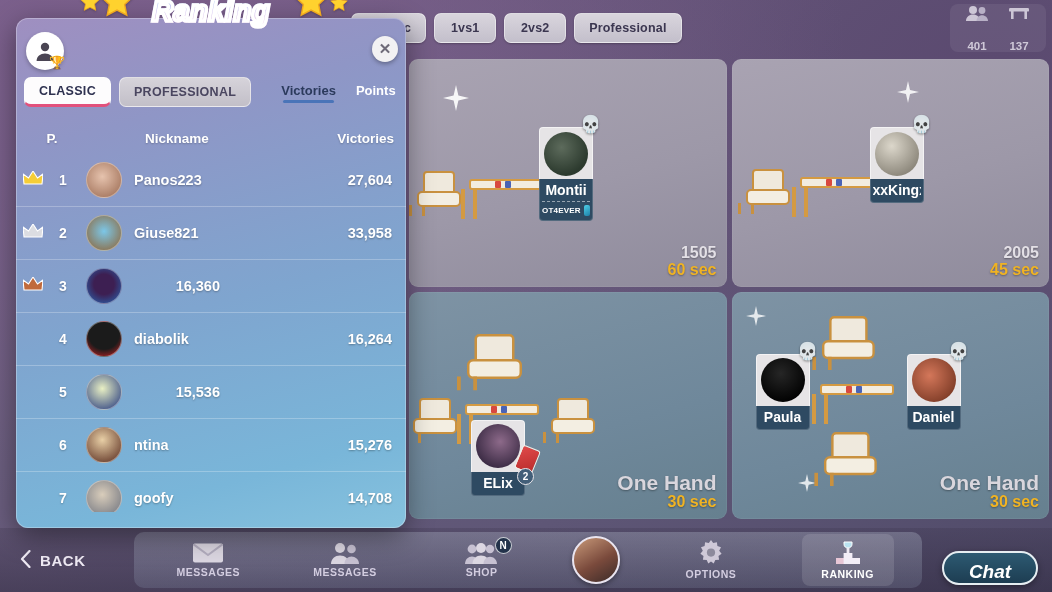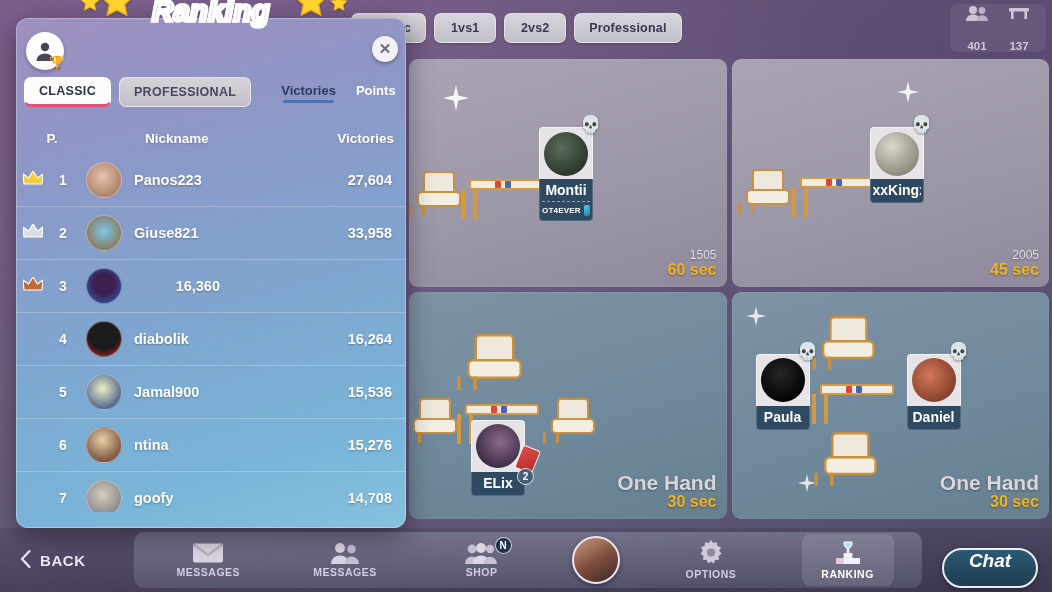--- a/index.html
+++ b/index.html
@@ -61,21 +61,21 @@
   }
   .tcard {
     position:relative; border-radius:9px; overflow:hidden;
     box-shadow:inset 0 0 0 1px rgba(255,255,255,.05);
   }
   .tcard.top { background:linear-gradient(165deg,#a9a3b2 0%, #9d98a8 55%, #8f8b9c 100%); }
   .tcard.bot { background:linear-gradient(165deg,#7e93a4 0%, #6f889b 60%, #66808f 100%); }
   .tcard .info {
     position:absolute; right:10px; bottom:8px; text-align:right; line-height:1.05;
   }
-  .tcard .stake { font-size:12px; font-weight:normal; color:#e3e0e6;
+  .tcard .stake { font-size:16px; font-weight:bold; color:#e3e0e6;
     text-shadow:0 1px 2px rgba(0,0,0,.35); }
   .tcard .mode-lbl { font-size:21px; font-weight:bold; color:#d9d6dd;
     text-shadow:0 1px 2px rgba(0,0,0,.35); }
   .tcard .timer { font-size:16px; font-weight:bold; color:#f0b323;
     text-shadow:0 1px 2px rgba(0,0,0,.35); }
 
   
   .chair { position:absolute; }
   .chair .back { position:absolute; left:6px; top:0; width:32px; height:24px;
     background:#efe9dd; border-radius:4px 4px 2px 2px; border:2px solid #c9913f; }
@@ -241,23 +241,23 @@
     background:#22324a; color:#fff; font-size:10px; font-weight:bold;
     display:flex; align-items:center; justify-content:center;
     border:1.5px solid rgba(255,255,255,.75);
   }
   #user-avatar {
     width:48px; height:48px; border-radius:50%; flex:none;
     border:2px solid #e9e4ef; box-shadow:0 2px 5px rgba(0,0,0,.35);
     background:linear-gradient(150deg,#c99a7a,#7a4a3c 55%,#3a2a28);
   }
   #chat-btn {
-    width:96px; height:40px; margin:16px 14px 0 6px; border-radius:20px;
+    width:96px; height:34px; margin:16px 14px 0 6px; border-radius:20px;
     background:linear-gradient(180deg,#2d5a72,#1d3d52);
-    display:flex; align-items:flex-start; justify-content:center;
+    display:flex; align-items:flex-end; justify-content:center;
     border:2px solid #e6eef2; box-shadow:0 2px 6px rgba(0,0,0,.35);
   }
   #chat-btn .t { font-size:19px; font-weight:bold; font-style:italic; color:#fff; }
 
   .icn { display:block; }
 </style>
 </head>
 <body>
 
 <div id="lobby"></div>
@@ -532,21 +532,20 @@
       <span class="pos">4</span>
       <span class="avt" style="background:radial-gradient(circle at 50% 35%,#1b1b1b 55%,#c21f24 95%);"></span>
       <span class="nick">diabolik</span>
       <span class="val">16,264</span>
     </div>
 
     <div class="rrow">
       <span class="crown"></span>
       <span class="pos">5</span>
       <span class="avt" style="background:radial-gradient(circle at 45% 40%,#e9f0c4,#3c4f86 85%);"></span>
-      <span class="nick">Jamal900</span>
       <span class="val">15,536</span>
     </div>
 
     <div class="rrow">
       <span class="crown"></span>
       <span class="pos">6</span>
       <span class="avt" style="background:radial-gradient(circle at 45% 35%,#e8cfa6,#6b4130 85%);"></span>
       <span class="nick">ntina</span>
       <span class="val">15,276</span>
     </div>

